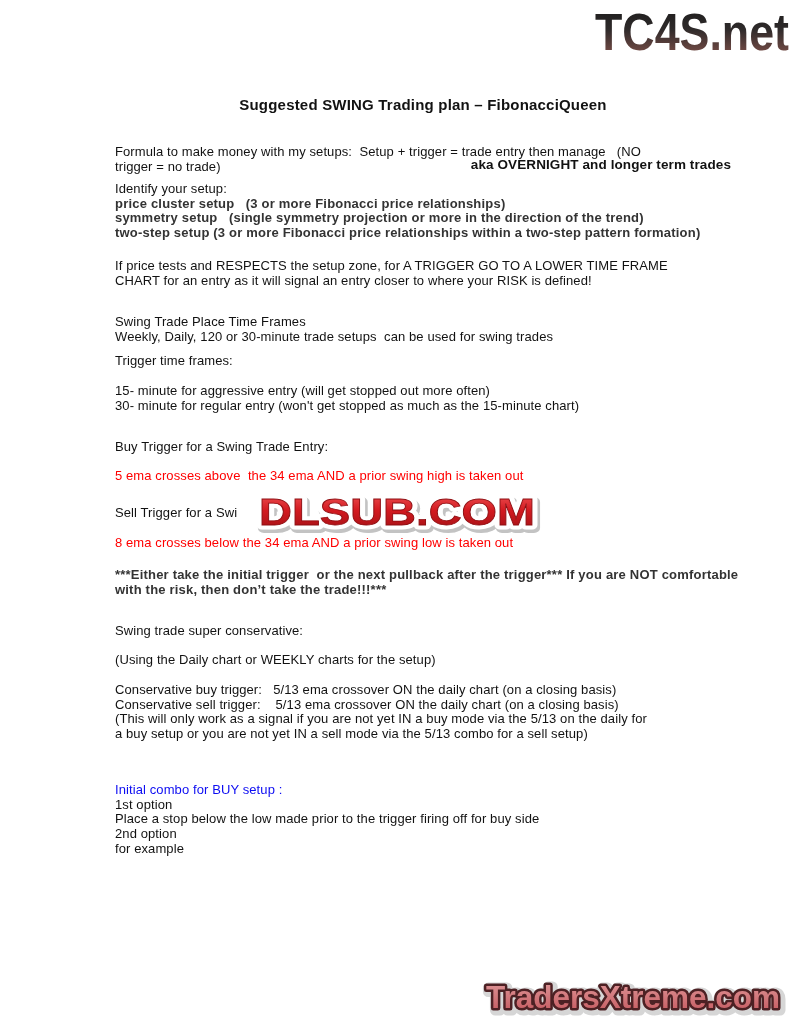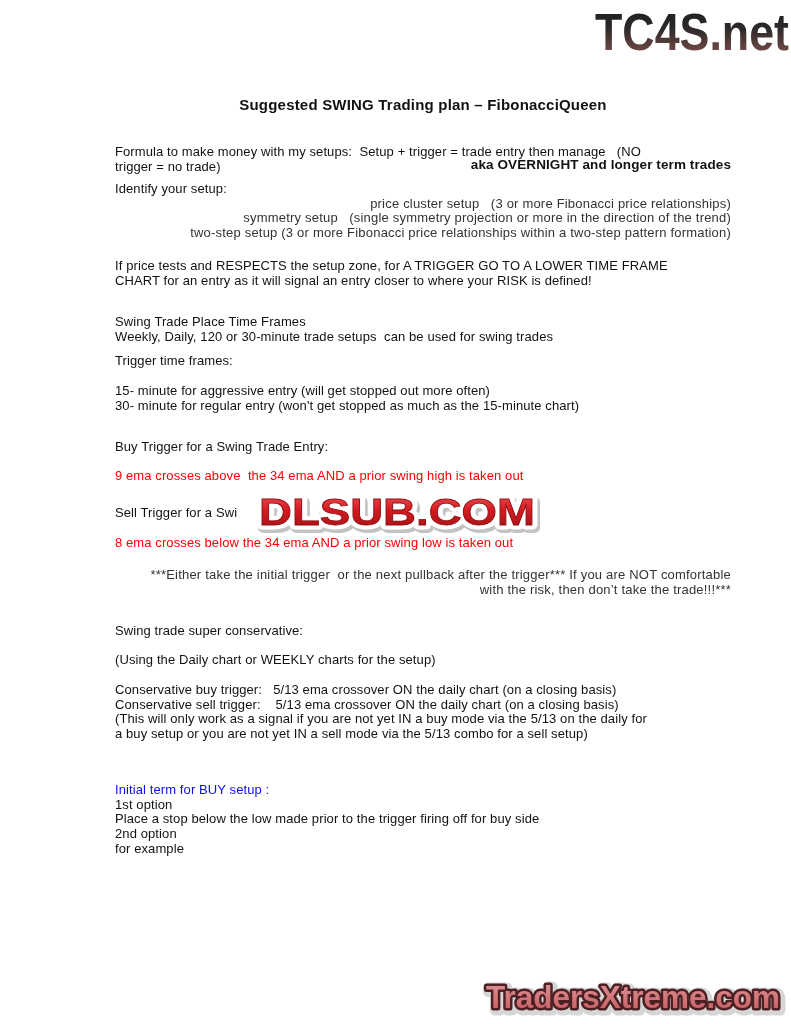--- a/index.html
+++ b/index.html
@@ -14,21 +14,21 @@
   }
   .blk{position:absolute;left:115px;width:616px;}
   .ln{
     white-space:pre;
     font-size:13px;
     line-height:14.7px;
     font-weight:normal;
     color:#121212;
     letter-spacing:0.1px;
   }
-  .ln.reg{font-weight:normal;color:#333333;letter-spacing:0.2px;text-align:right;}
+  .ln.reg{font-weight:bold;color:#333333;letter-spacing:0.2px;}
   .ln.red{color:#ff0000;}
   .ln.blue{color:#0d0df2;}
   .title{
     position:absolute;left:115px;width:616px;top:94px;
     font-size:15px;font-weight:bold;text-align:center;
     line-height:21px;white-space:pre;letter-spacing:0.2px;
   }
   .subtitle{
     position:absolute;left:115px;width:616px;top:117px;
     font-size:13.5px;font-weight:bold;text-align:right;
@@ -86,21 +86,21 @@
 
   <div class="blk" style="top:384px">
     <div class="ln">15- minute for aggressive entry (will get stopped out more often)</div>
     <div class="ln">30- minute for regular entry (won't get stopped as much as the 15-minute chart)</div>
   </div>
 
   <div class="blk" style="top:440px">
     <div class="ln">Buy Trigger for a Swing Trade Entry:</div>
   </div>
   <div class="blk" style="top:469px">
-    <div class="ln red">9 ema crosses above  the 34 ema AND a prior swing high is taken out</div>
+    <div class="ln red">5 ema crosses above  the 34 ema AND a prior swing high is taken out</div>
   </div>
 
   <div class="blk" style="top:506px">
     <div class="ln">Sell Trigger for a Swi</div>
   </div>
 
   <svg class="wm-dlsub" width="292" height="54" viewBox="0 0 292 54">
     <defs>
       <linearGradient id="g-dlsub" x1="0" y1="0" x2="0" y2="1">
         <stop offset="0" stop-color="#ef5456"></stop>
@@ -129,21 +129,21 @@
     <div class="ln">(Using the Daily chart or WEEKLY charts for the setup)</div>
   </div>
   <div class="blk" style="top:683px">
     <div class="ln">Conservative buy trigger:   5/13 ema crossover ON the daily chart (on a closing basis)</div>
     <div class="ln">Conservative sell trigger:    5/13 ema crossover ON the daily chart (on a closing basis)</div>
     <div class="ln">(This will only work as a signal if you are not yet IN a buy mode via the 5/13 on the daily for</div>
     <div class="ln">a buy setup or you are not yet IN a sell mode via the 5/13 combo for a sell setup)</div>
   </div>
 
   <div class="blk" style="top:783px">
-    <div class="ln blue">Initial term for BUY setup :</div>
+    <div class="ln blue">Initial combo for BUY setup :</div>
     <div class="ln">1st option</div>
     <div class="ln">Place a stop below the low made prior to the trigger firing off for buy side</div>
     <div class="ln">2nd option</div>
     <div class="ln">for example</div>
   </div>
 
   <svg class="logo-tx" width="310" height="48" viewBox="0 0 310 48">
     <defs>
       <linearGradient id="g-tx" x1="0" y1="0" x2="0" y2="1">
         <stop offset="0" stop-color="#e09a9c"></stop>

